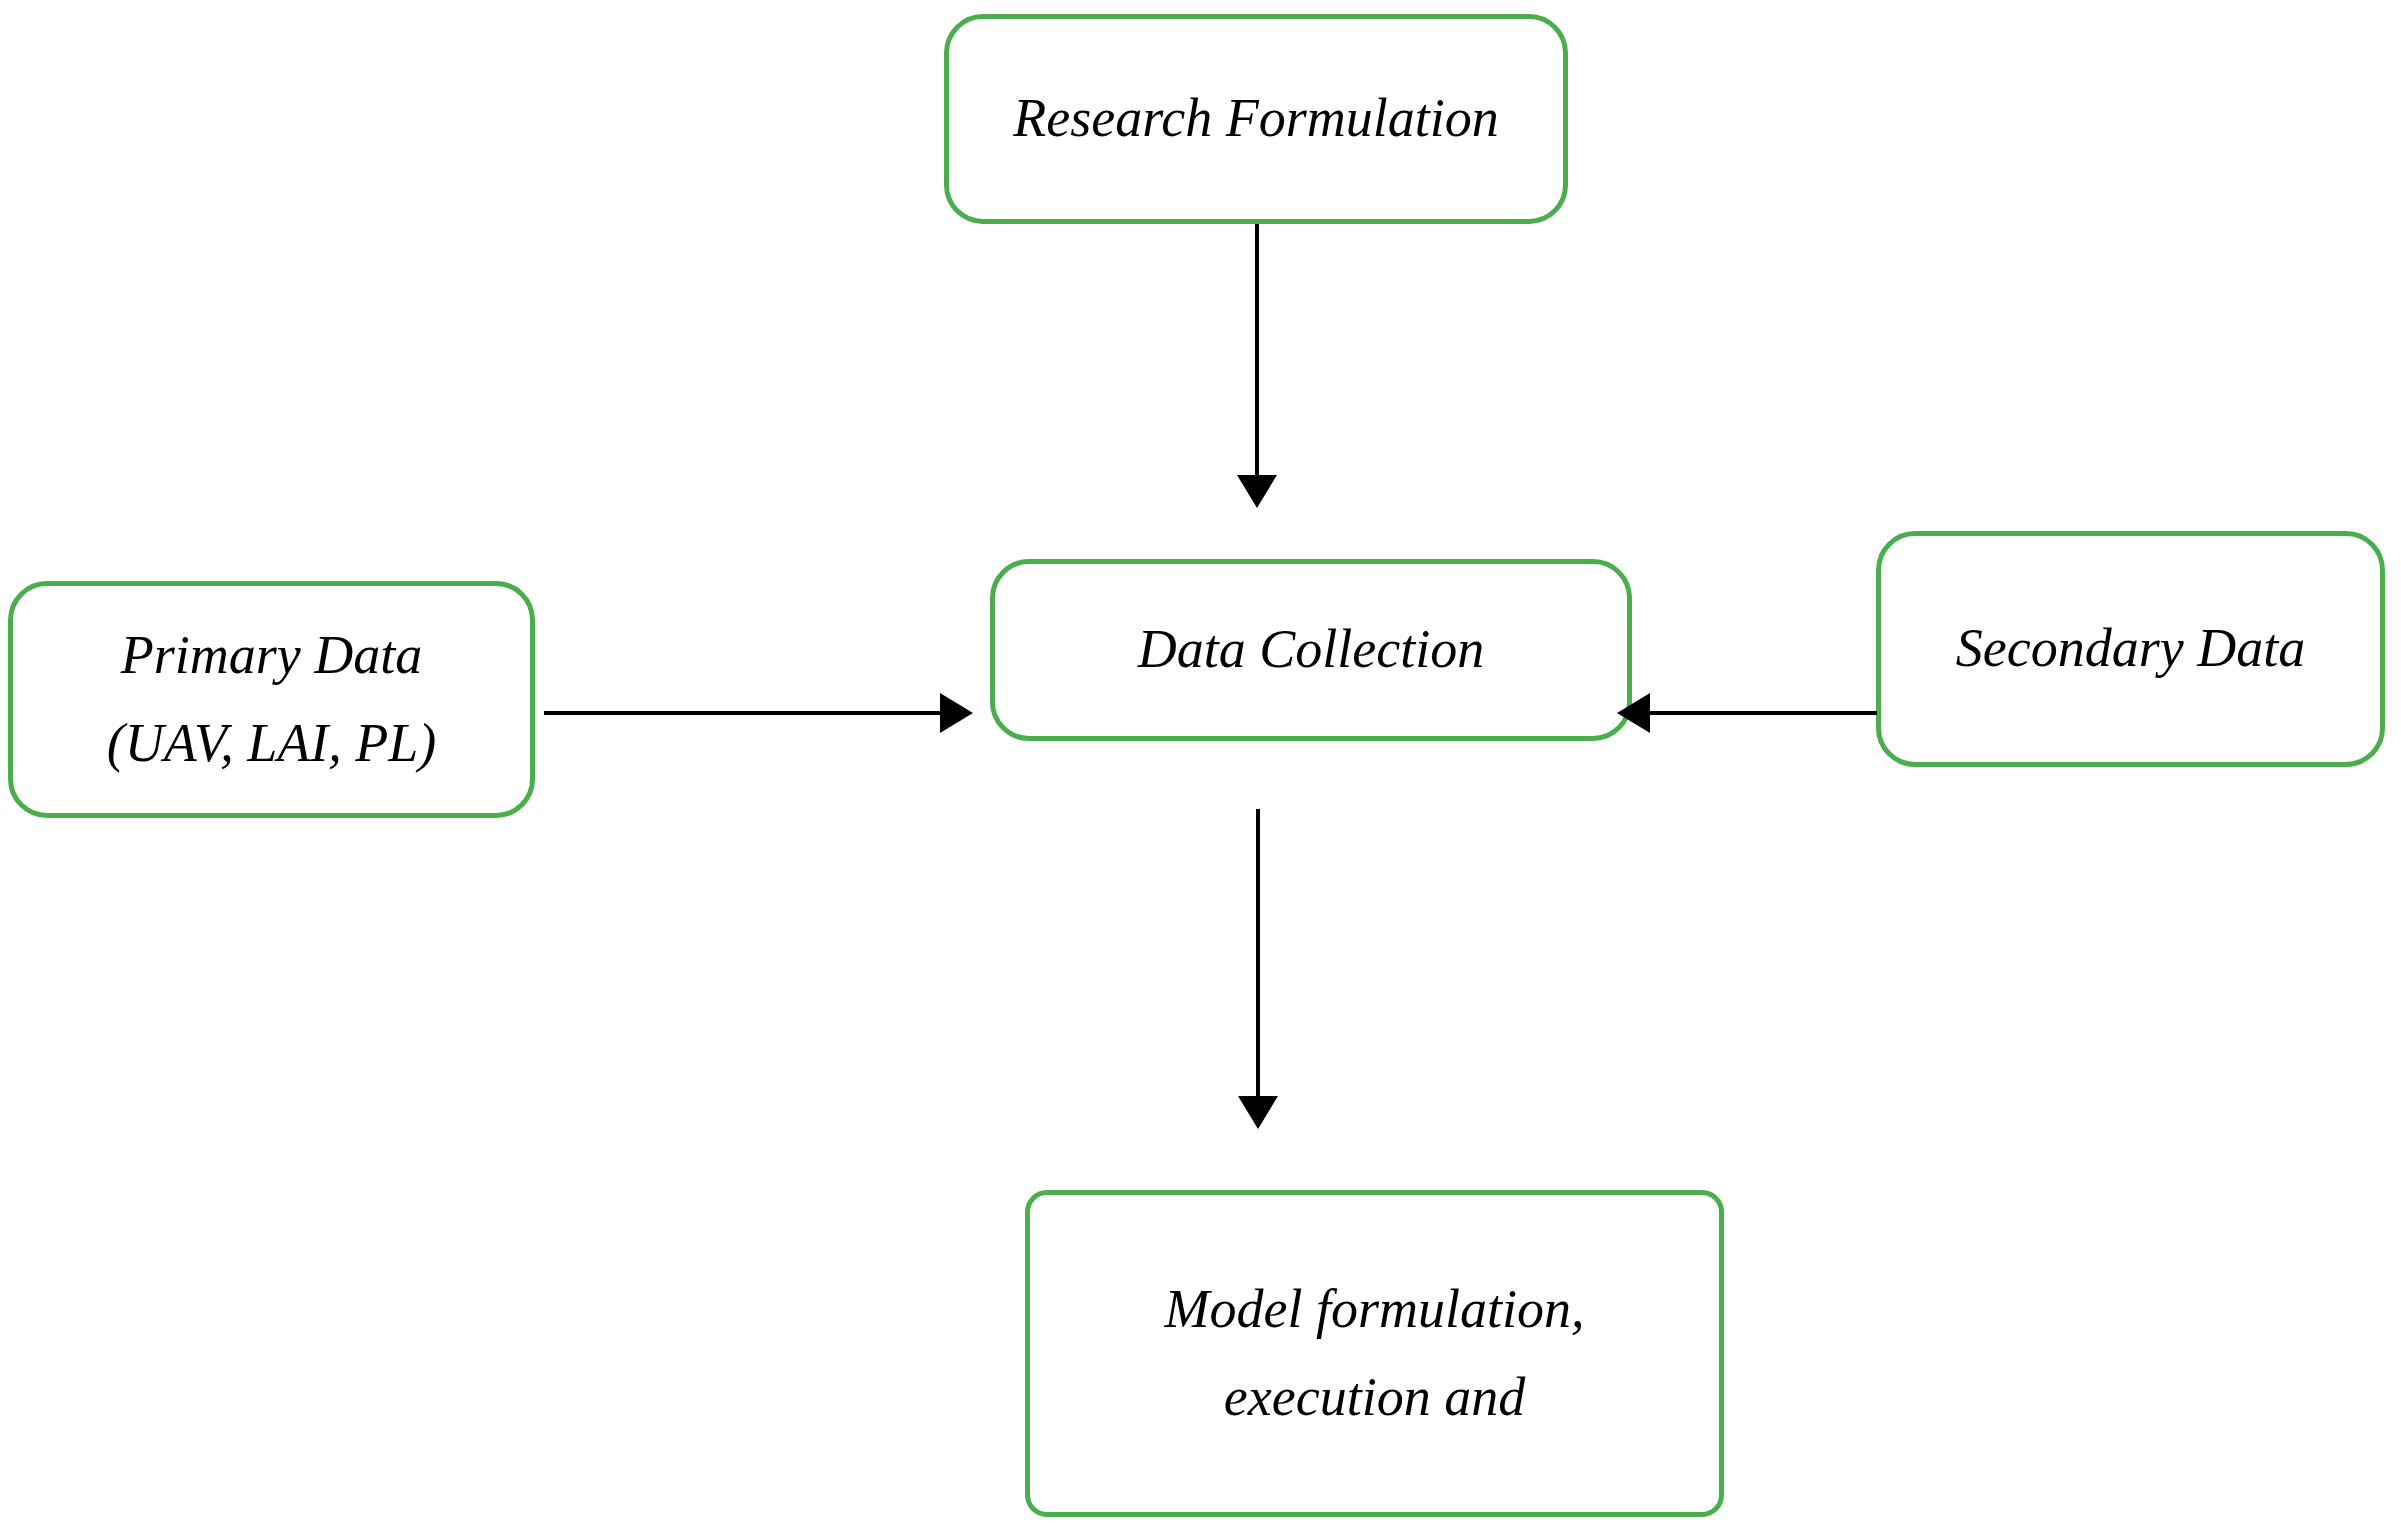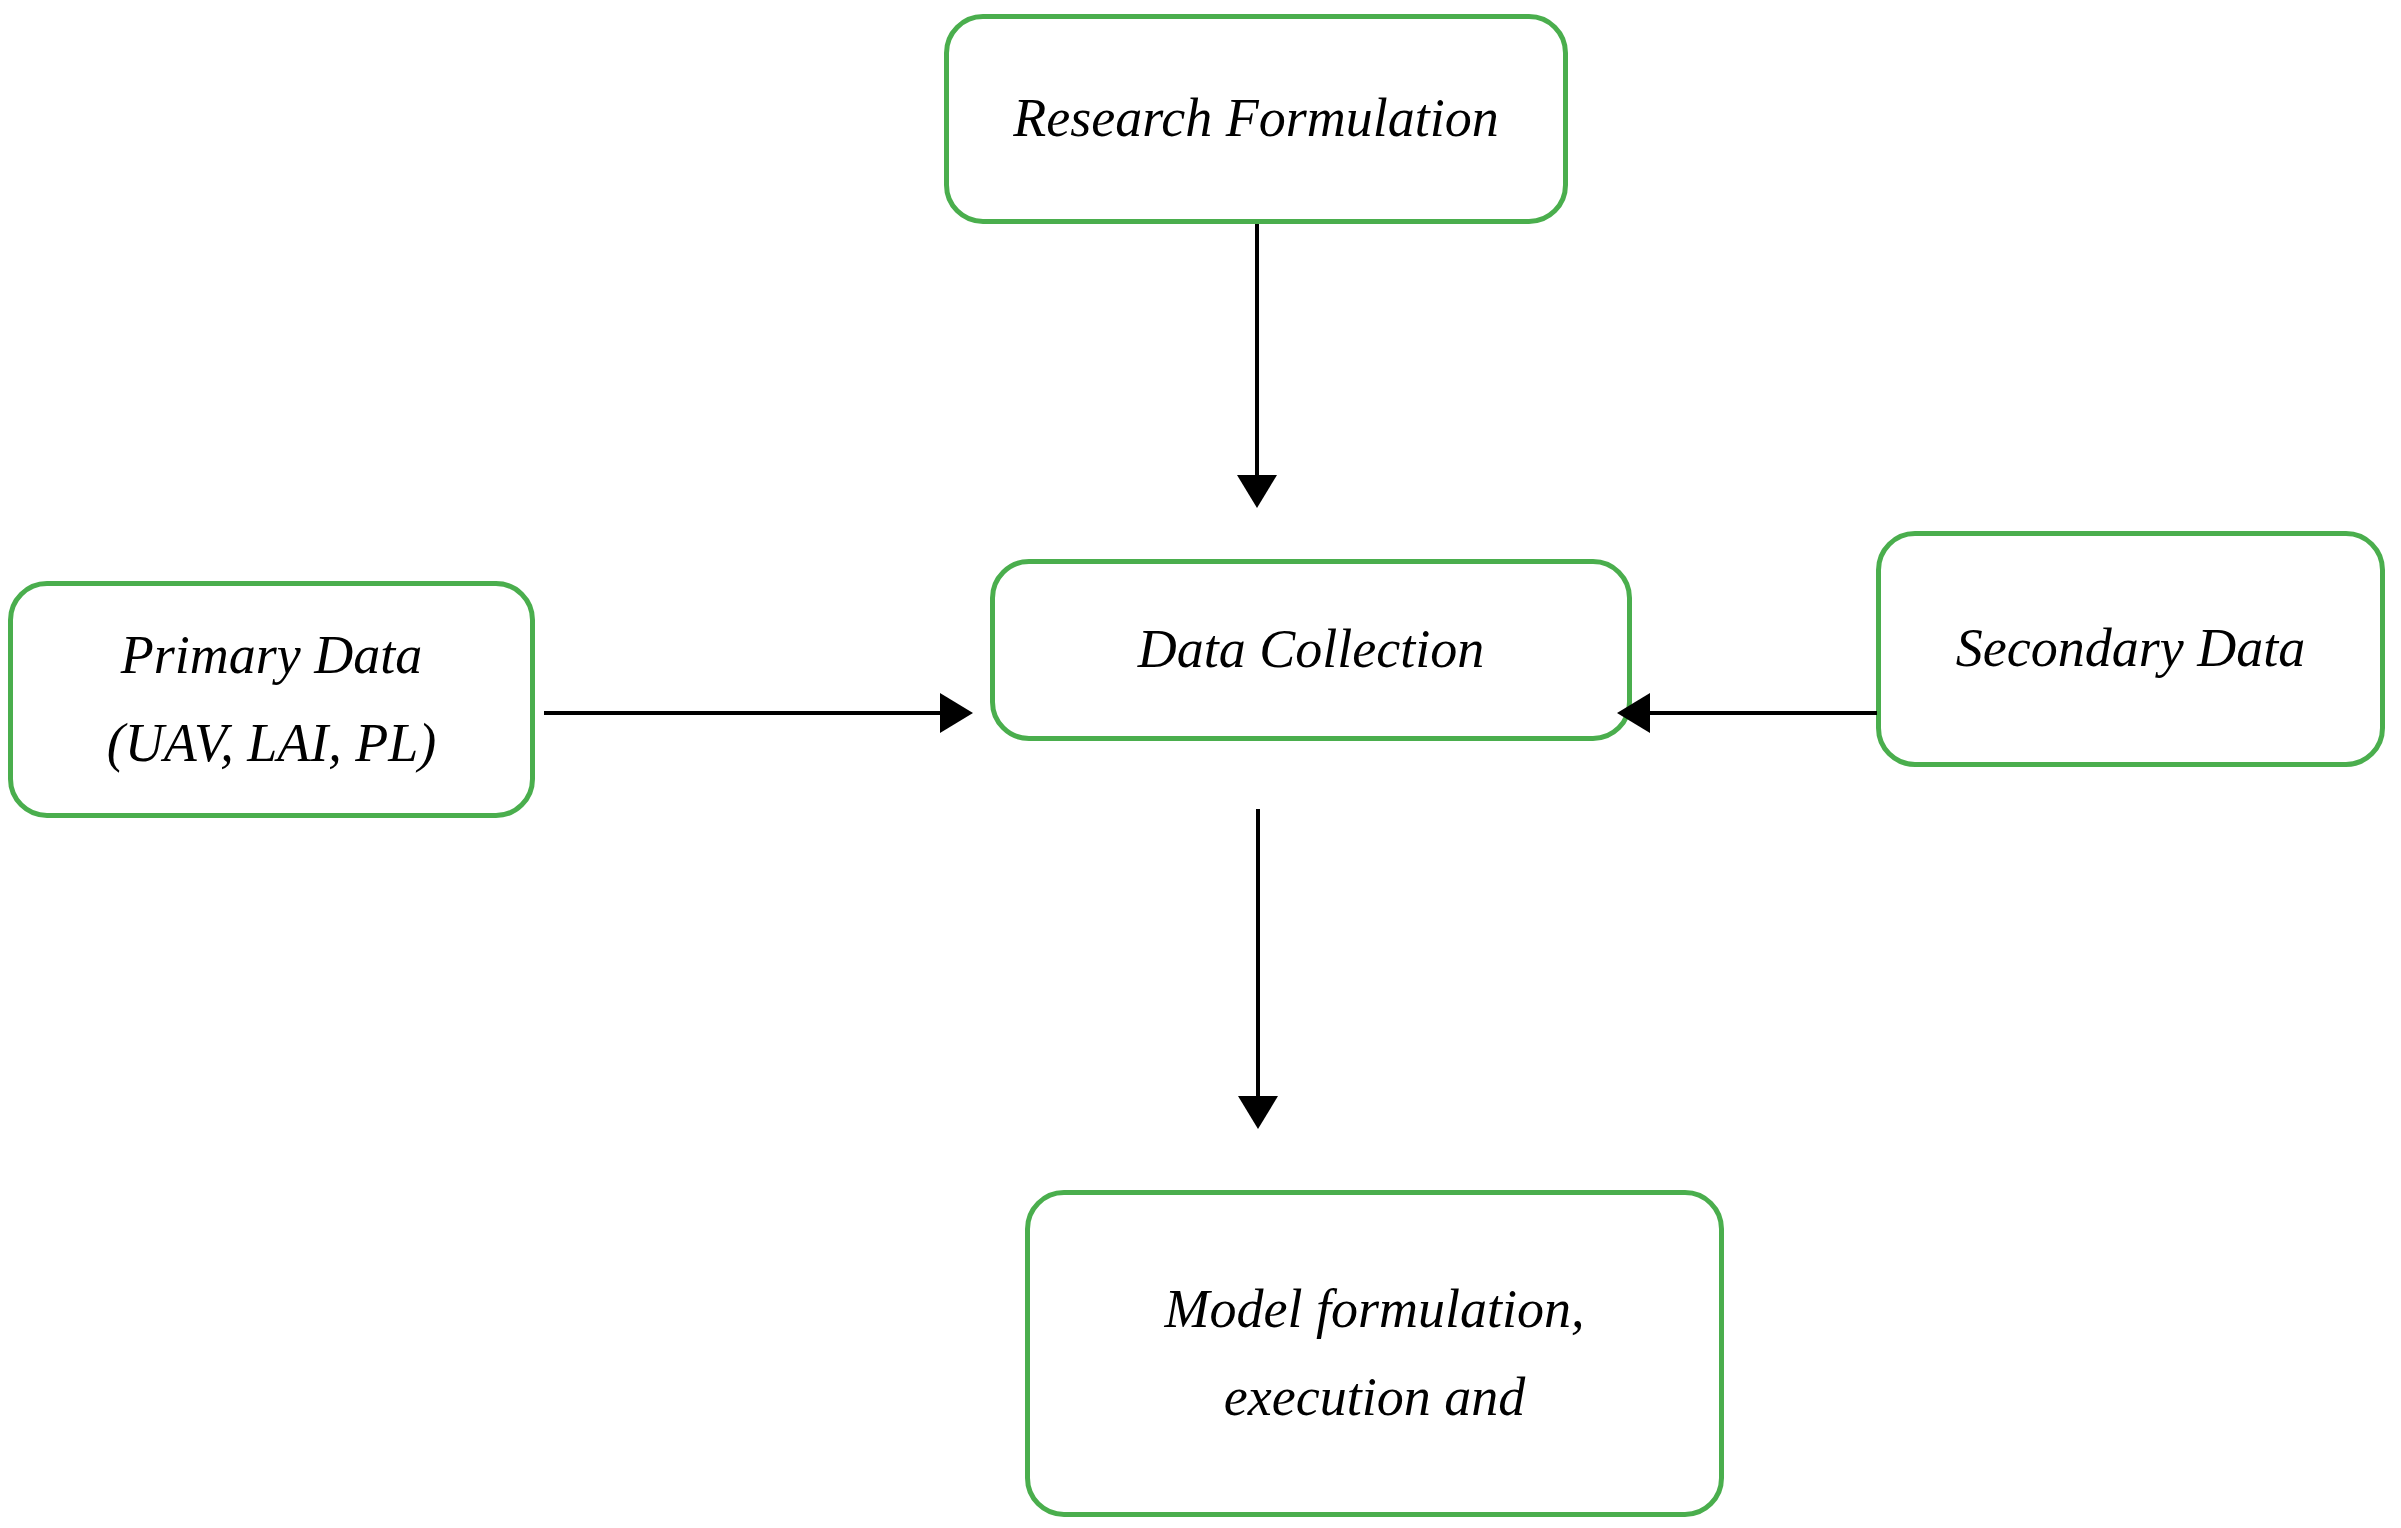--- a/index.html
+++ b/index.html
@@ -31,21 +31,21 @@
     text-align:center;
     font-size:54px;
     line-height:1.62;
     color:var(--ink);
   }
   .nline{white-space:nowrap;font-style:italic;}
   #node-research  {left:944px; top:14px;   width:624px; height:210px;}
   #node-primary   {left:8px;   top:581px; width:527px;  height:237px;}
   #node-collection{left:973px; top:559px;  width:642px; height:182px;margin-left:17px;}
   #node-secondary {left:1876px; top:531px;  width:509px;  height:236px;}
-  #node-model     {left:1025px; top:1190px; width:699px; height:327px;}
+  #node-model     {left:1025px; top:1190px; width:699px; height:327px;border-radius:22px;}
 
   
   .vline{position:absolute; width:4px;  background:var(--ink);}
   .hline{position:absolute; height:4px; background:var(--ink);}
   .tri{position:absolute; width:0; height:0;}
   .tri-down{ border-left:20px solid transparent; border-right:20px solid transparent; border-top:33px solid var(--ink);}
   .tri-right{border-top:20px solid transparent; border-bottom:20px solid transparent; border-left:33px solid var(--ink);}
   .tri-left{ border-top:20px solid transparent; border-bottom:20px solid transparent; border-right:33px solid var(--ink);}
 
   

